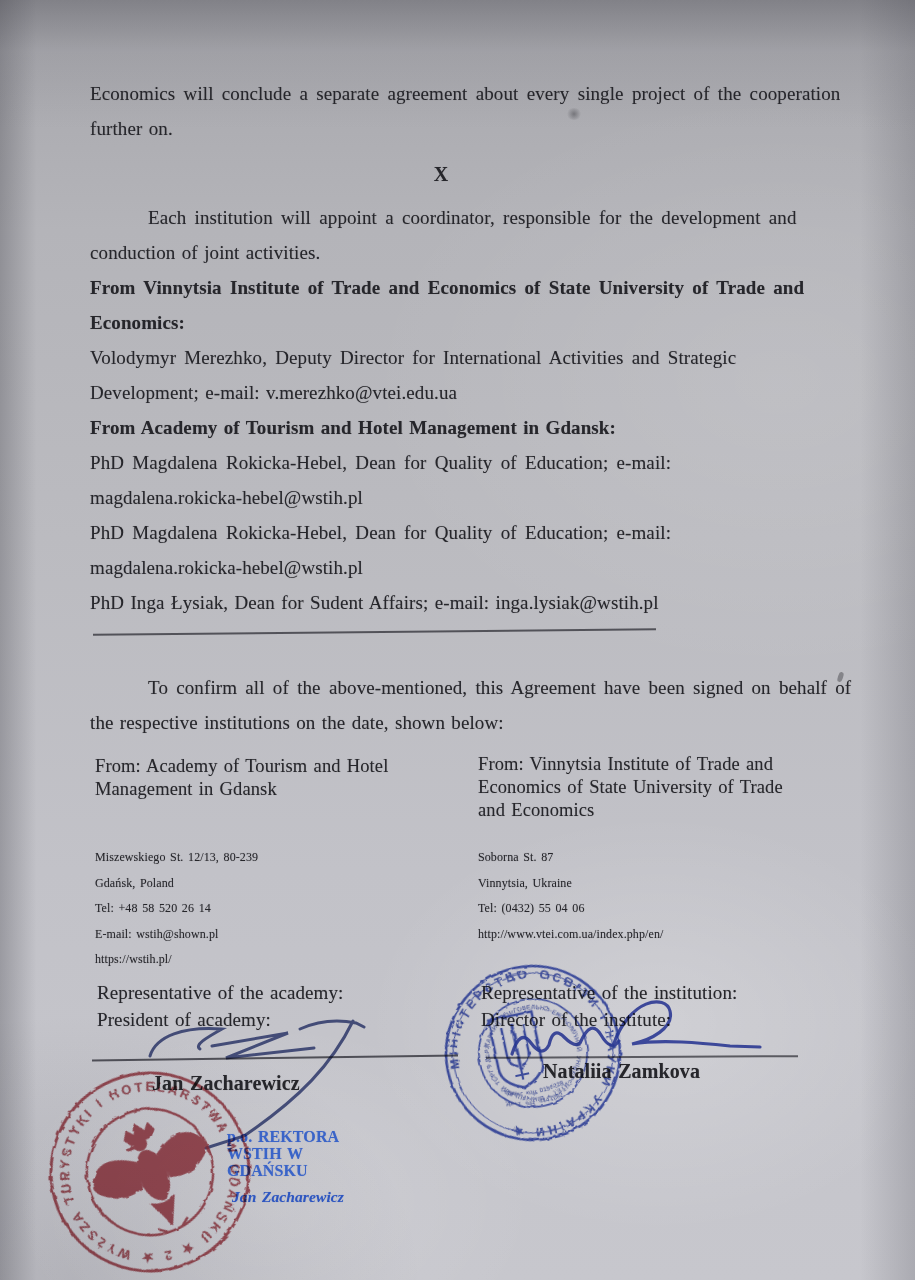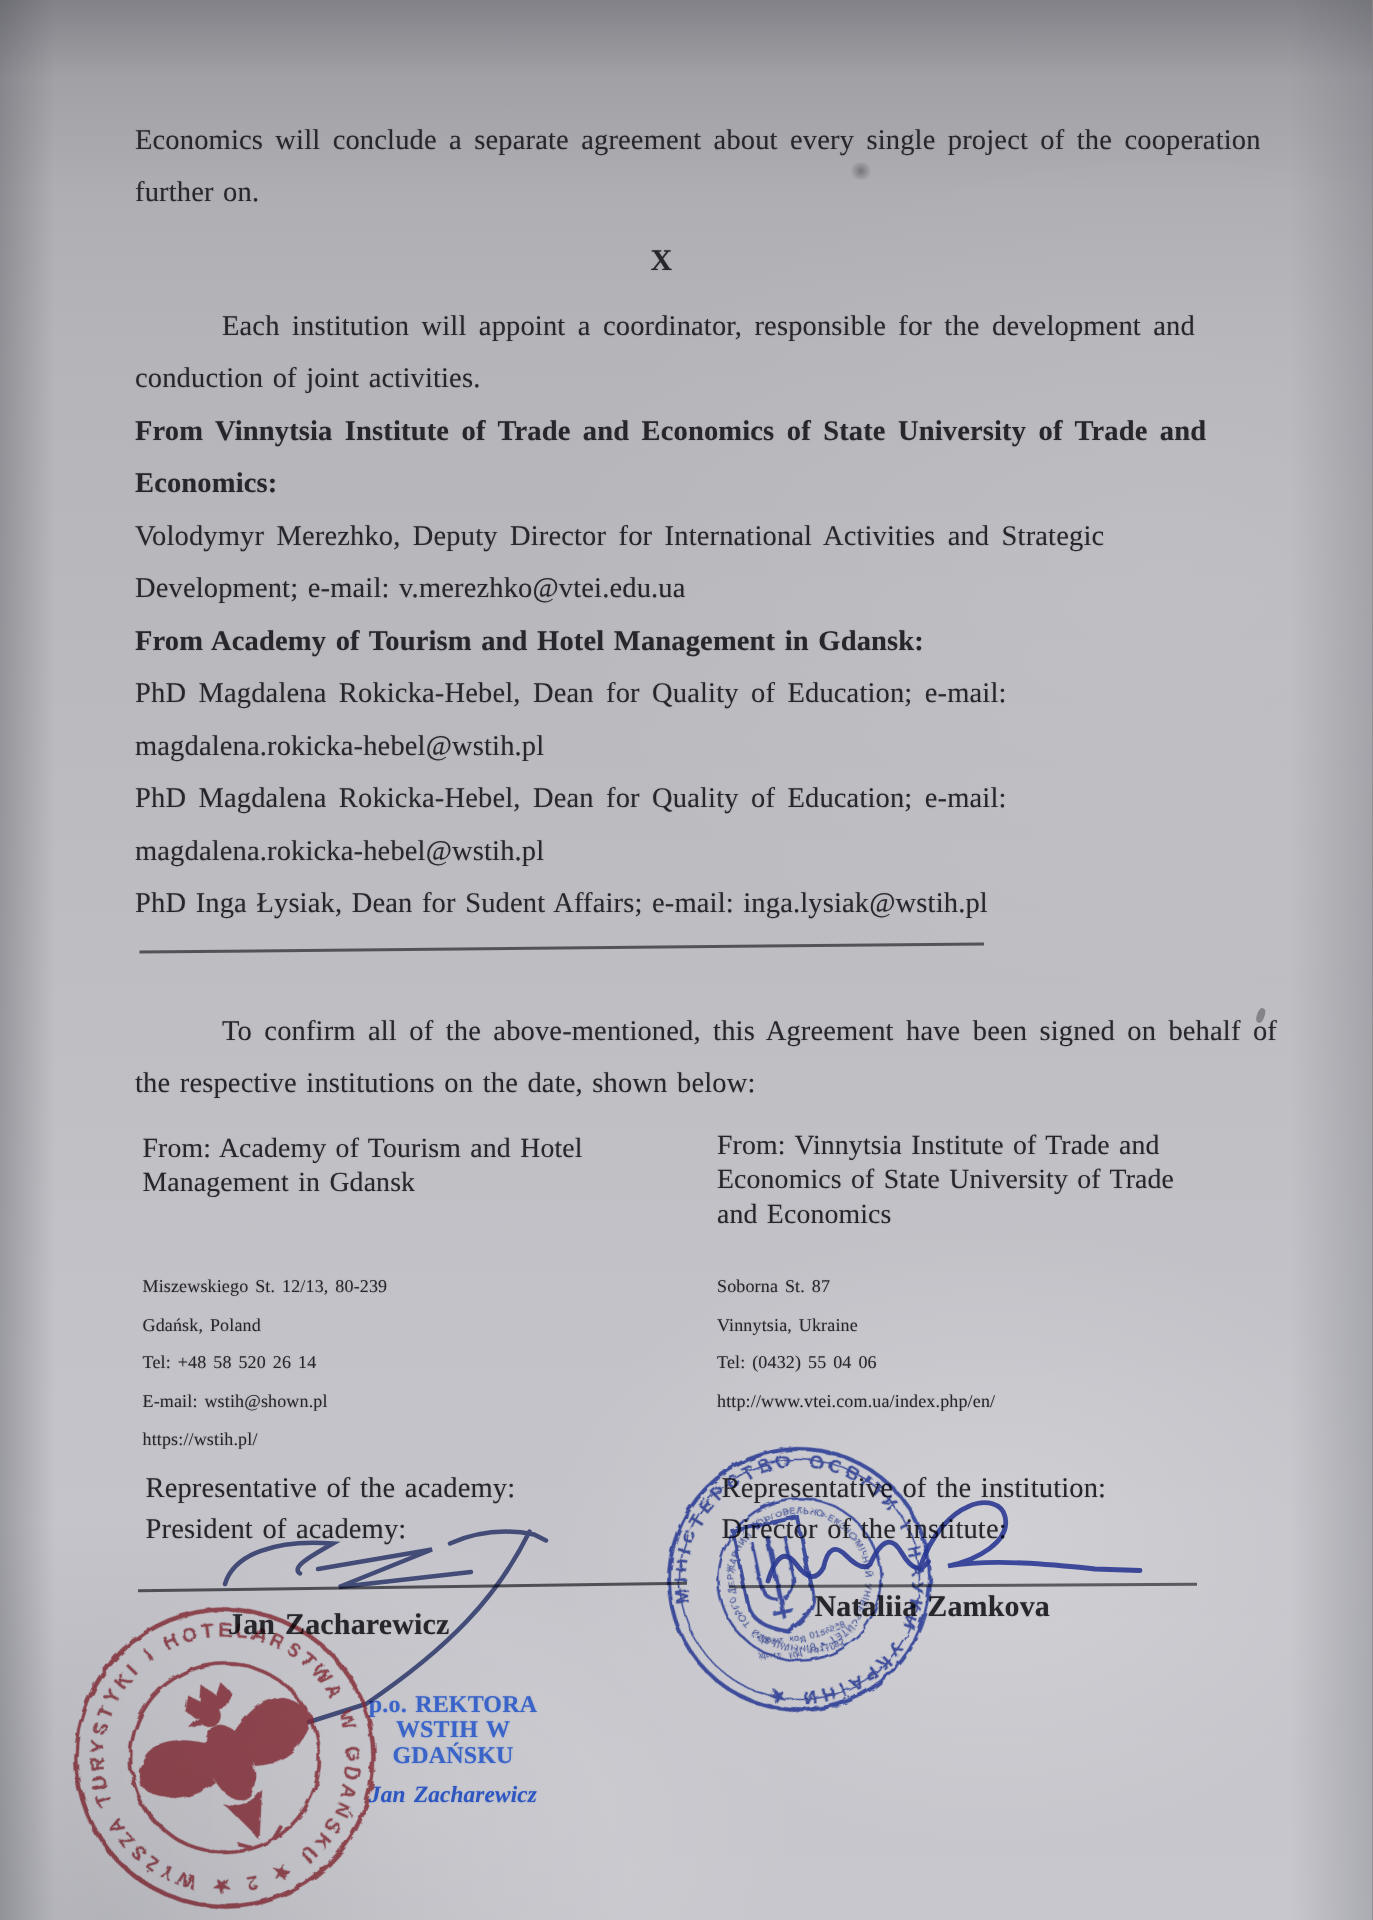--- a/index.html
+++ b/index.html
@@ -22,21 +22,21 @@
   .ln{height:35px;line-height:35px;font-size:19px;white-space:nowrap;}
   .b{font-weight:bold;}
   .j{word-spacing:3.4px;}
   .ind{padding-left:58px;}
   .xhead{font-size:20px;font-weight:bold;text-align:center;}
   .colhead{font-size:18.5px;line-height:23px;font-weight:normal;white-space:nowrap;}
   .addr{font-size:12px;line-height:25.5px;white-space:nowrap;}
   .rep{font-size:19px;line-height:27px;white-space:nowrap;}
   .rule{background:#3f3f46;opacity:.85;}
   .signame{font-size:20px;font-weight:600;white-space:nowrap;}
-  .officeblue{color:#3a64c8;font-weight:bold;text-align:center;text-shadow:0 0 1px rgba(58,100,200,.45);}
+  .officeblue{color:#3a64c8;font-weight:bold;text-shadow:0 0 1px rgba(58,100,200,.45);}
   .speck{border-radius:50%;opacity:.55;background:radial-gradient(circle,#4a4a50 0%,rgba(74,74,80,0) 70%);}
   svg.overlay{position:absolute;left:0;top:0;mix-blend-mode:multiply;pointer-events:none;}
   .stampfont{font-family:"Liberation Sans",sans-serif;}
 </style>
 </head>
 <body>
 
 <div class="page">
 
   <div class="abs" style="left:90px;top:76px;width:705px;">

